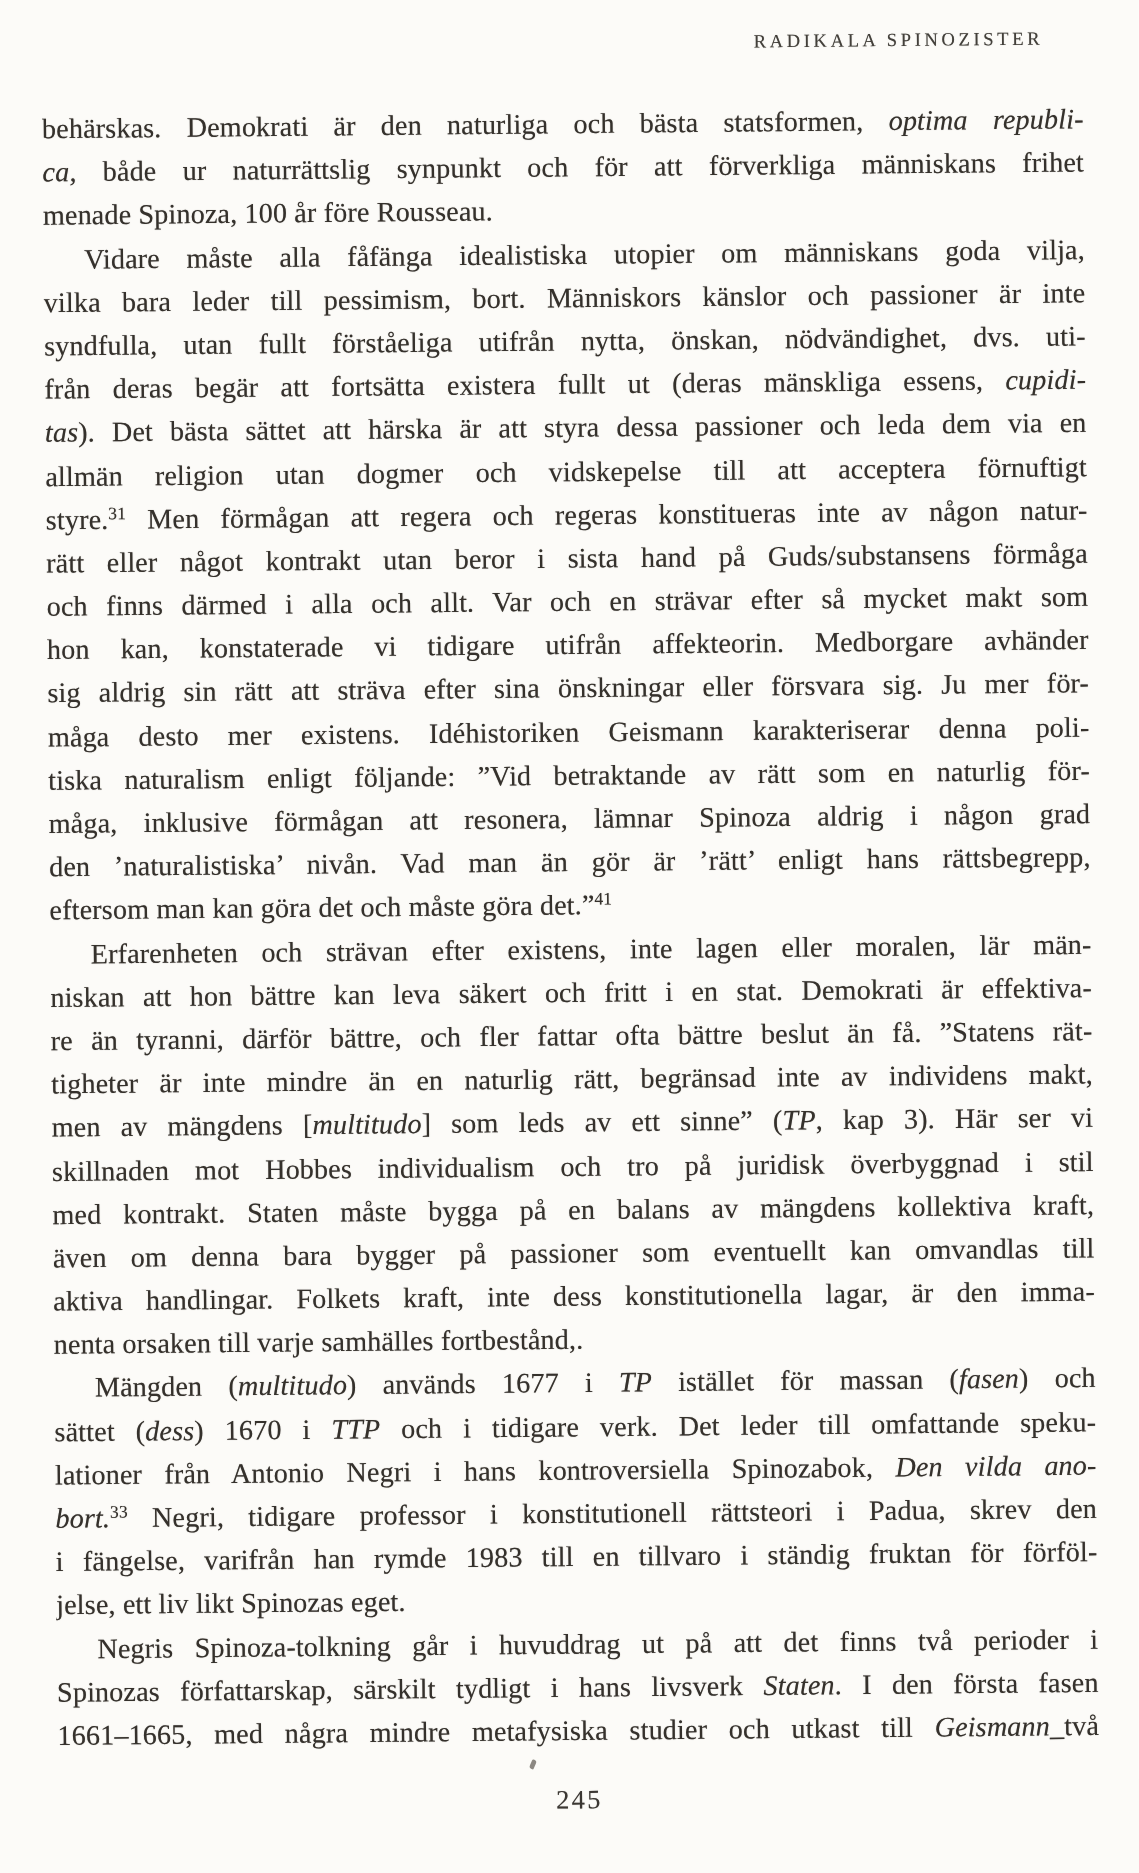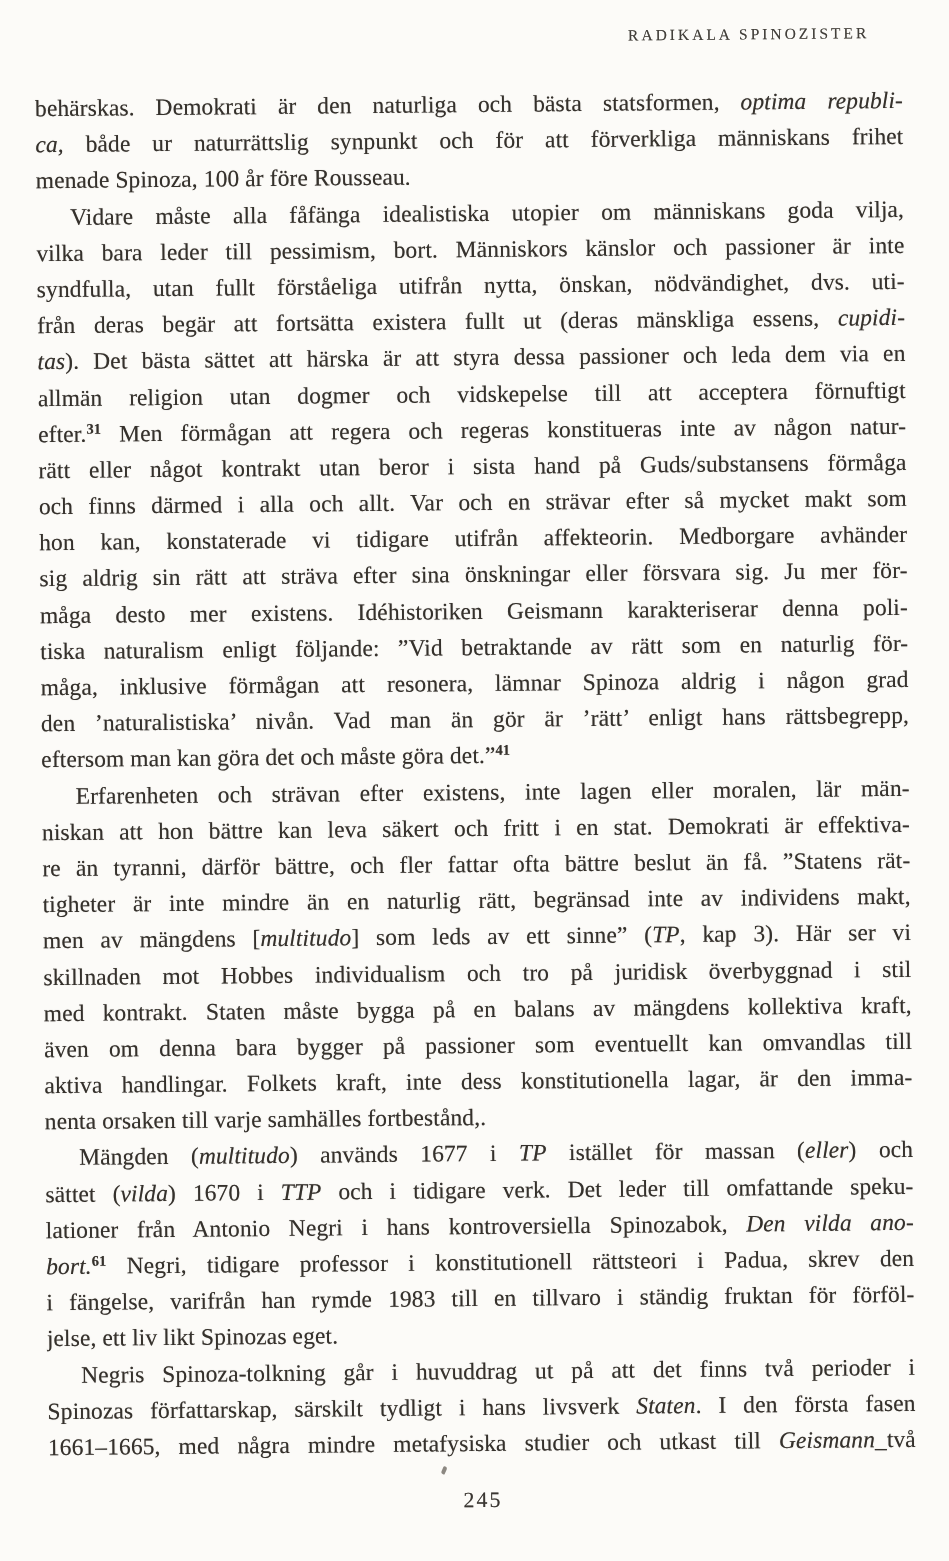--- a/index.html
+++ b/index.html
@@ -51,21 +51,20 @@
     text-align-last: left;
     -moz-text-align-last: left;
   }
   .line.indent { padding-left: 34px; }
   .it { font-style: italic; }
   .sup {
     font-size: 0.62em;
     vertical-align: baseline;
     position: relative;
     top: -0.55em;
-    font-weight: bold;
   }
   .page-number {
     position: absolute;
     left: 0; top: 1487px;
     width: 949px;
     text-align: center;
     font-size: 22px;
     letter-spacing: 2px;
     color: #3b3733;
     text-shadow: 0 0 0.6px rgba(60,55,48,0.5);
@@ -89,44 +88,44 @@
     <div class="body-text" id="body-text">
         <div class="line"><span>behärskas. Demokrati är den naturliga och bästa statsformen, </span><span class="it">optima republi-</span></div>
         <div class="line"><span class="it">ca,</span><span> både ur naturrättslig synpunkt och för att förverkliga människans frihet</span></div>
         <div class="line left"><span>menade Spinoza, 100 år före Rousseau.</span></div>
         <div class="line indent"><span>Vidare måste alla fåfänga idealistiska utopier om människans goda vilja,</span></div>
         <div class="line"><span>vilka bara leder till pessimism, bort. Människors känslor och passioner är inte</span></div>
         <div class="line"><span>syndfulla, utan fullt förståeliga utifrån nytta, önskan, nödvändighet, dvs. uti-</span></div>
         <div class="line"><span>från deras begär att fortsätta existera fullt ut (deras mänskliga essens, </span><span class="it">cupidi-</span></div>
         <div class="line"><span class="it">tas</span><span>). Det bästa sättet att härska är att styra dessa passioner och leda dem via en</span></div>
         <div class="line"><span>allmän religion utan dogmer och vidskepelse till att acceptera förnuftigt</span></div>
-        <div class="line"><span>efter.</span><span class="sup">31</span><span> Men förmågan att regera och regeras konstitueras inte av någon natur-</span></div>
+        <div class="line"><span>styre.</span><span class="sup">31</span><span> Men förmågan att regera och regeras konstitueras inte av någon natur-</span></div>
         <div class="line"><span>rätt eller något kontrakt utan beror i sista hand på Guds/substansens förmåga</span></div>
         <div class="line"><span>och finns därmed i alla och allt. Var och en strävar efter så mycket makt som</span></div>
         <div class="line"><span>hon kan, konstaterade vi tidigare utifrån affekteorin. Medborgare avhänder</span></div>
         <div class="line"><span>sig aldrig sin rätt att sträva efter sina önskningar eller försvara sig. Ju mer för-</span></div>
         <div class="line"><span>måga desto mer existens. Idéhistoriken Geismann karakteriserar denna poli-</span></div>
         <div class="line"><span>tiska naturalism enligt följande: ”Vid betraktande av rätt som en naturlig för-</span></div>
         <div class="line"><span>måga, inklusive förmågan att resonera, lämnar Spinoza aldrig i någon grad</span></div>
         <div class="line"><span>den ’naturalistiska’ nivån. Vad man än gör är ’rätt’ enligt hans rättsbegrepp,</span></div>
         <div class="line left"><span>eftersom man kan göra det och måste göra det.”</span><span class="sup">41</span></div>
         <div class="line indent"><span>Erfarenheten och strävan efter existens, inte lagen eller moralen, lär män-</span></div>
         <div class="line"><span>niskan att hon bättre kan leva säkert och fritt i en stat. Demokrati är effektiva-</span></div>
         <div class="line"><span>re än tyranni, därför bättre, och fler fattar ofta bättre beslut än få. ”Statens rät-</span></div>
         <div class="line"><span>tigheter är inte mindre än en naturlig rätt, begränsad inte av individens makt,</span></div>
         <div class="line"><span>men av mängdens [</span><span class="it">multitudo</span><span>] som leds av ett sinne” (</span><span class="it">TP</span><span>, kap 3). Här ser vi</span></div>
         <div class="line"><span>skillnaden mot Hobbes individualism och tro på juridisk överbyggnad i stil</span></div>
         <div class="line"><span>med kontrakt. Staten måste bygga på en balans av mängdens kollektiva kraft,</span></div>
         <div class="line"><span>även om denna bara bygger på passioner som eventuellt kan omvandlas till</span></div>
         <div class="line"><span>aktiva handlingar. Folkets kraft, inte dess konstitutionella lagar, är den imma-</span></div>
         <div class="line left"><span>nenta orsaken till varje samhälles fortbestånd,.</span></div>
-        <div class="line indent"><span>Mängden (</span><span class="it">multitudo</span><span>) används 1677 i </span><span class="it">TP</span><span> istället för massan (</span><span class="it">eller</span><span>) och</span></div>
-        <div class="line"><span>sättet (</span><span class="it">vilda</span><span>) 1670 i </span><span class="it">TTP</span><span> och i tidigare verk. Det leder till omfattande speku-</span></div>
+        <div class="line indent"><span>Mängden (</span><span class="it">multitudo</span><span>) används 1677 i </span><span class="it">TP</span><span> istället för massan (</span><span class="it">fasen</span><span>) och</span></div>
+        <div class="line"><span>sättet (</span><span class="it">dess</span><span>) 1670 i </span><span class="it">TTP</span><span> och i tidigare verk. Det leder till omfattande speku-</span></div>
         <div class="line"><span>lationer från Antonio Negri i hans kontroversiella Spinozabok, </span><span class="it">Den vilda ano-</span></div>
-        <div class="line"><span class="it">bort.</span><span class="sup">61</span><span> Negri, tidigare professor i konstitutionell rättsteori i Padua, skrev den</span></div>
+        <div class="line"><span class="it">bort.</span><span class="sup">33</span><span> Negri, tidigare professor i konstitutionell rättsteori i Padua, skrev den</span></div>
         <div class="line"><span>i fängelse, varifrån han rymde 1983 till en tillvaro i ständig fruktan för förföl-</span></div>
         <div class="line left"><span>jelse, ett liv likt Spinozas eget.</span></div>
         <div class="line indent"><span>Negris Spinoza-tolkning går i huvuddrag ut på att det finns två perioder i</span></div>
         <div class="line"><span>Spinozas författarskap, särskilt tydligt i hans livsverk </span><span class="it">Staten</span><span>. I den första fasen</span></div>
         <div class="line"><span>1661–1665, med några mindre metafysiska studier och utkast till </span><span class="it">Geismann</span><span>_två</span></div>
       </div>
 
     <div class="scan-speck"></div>
 
     <div class="page-number">245</div>

